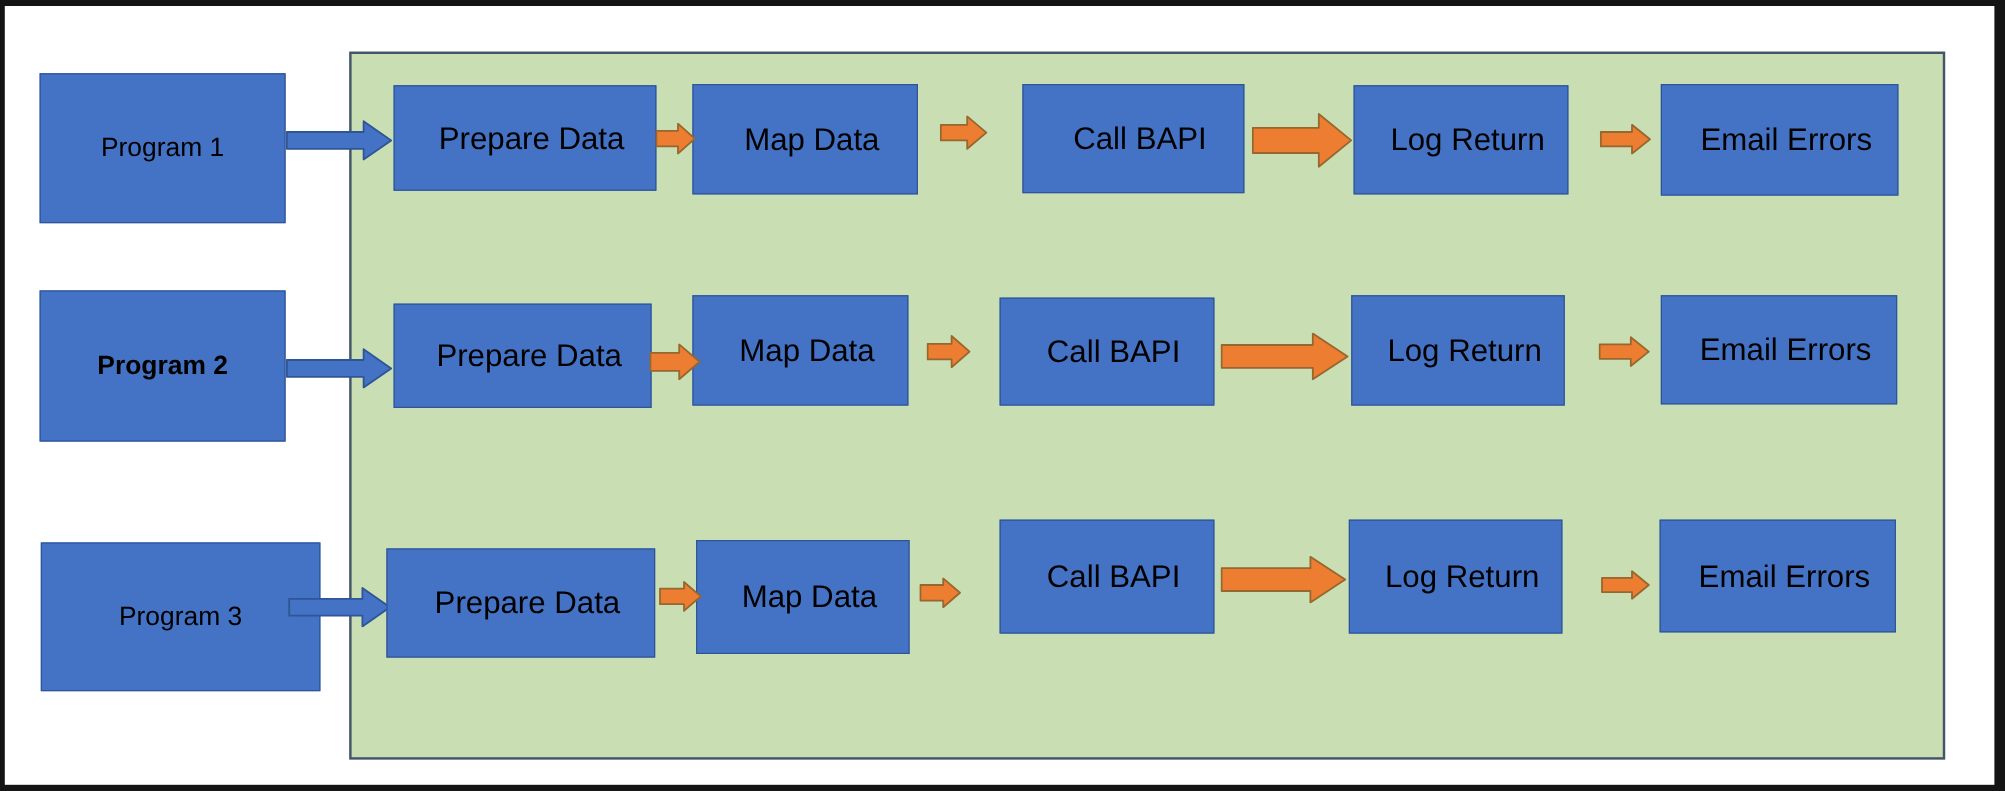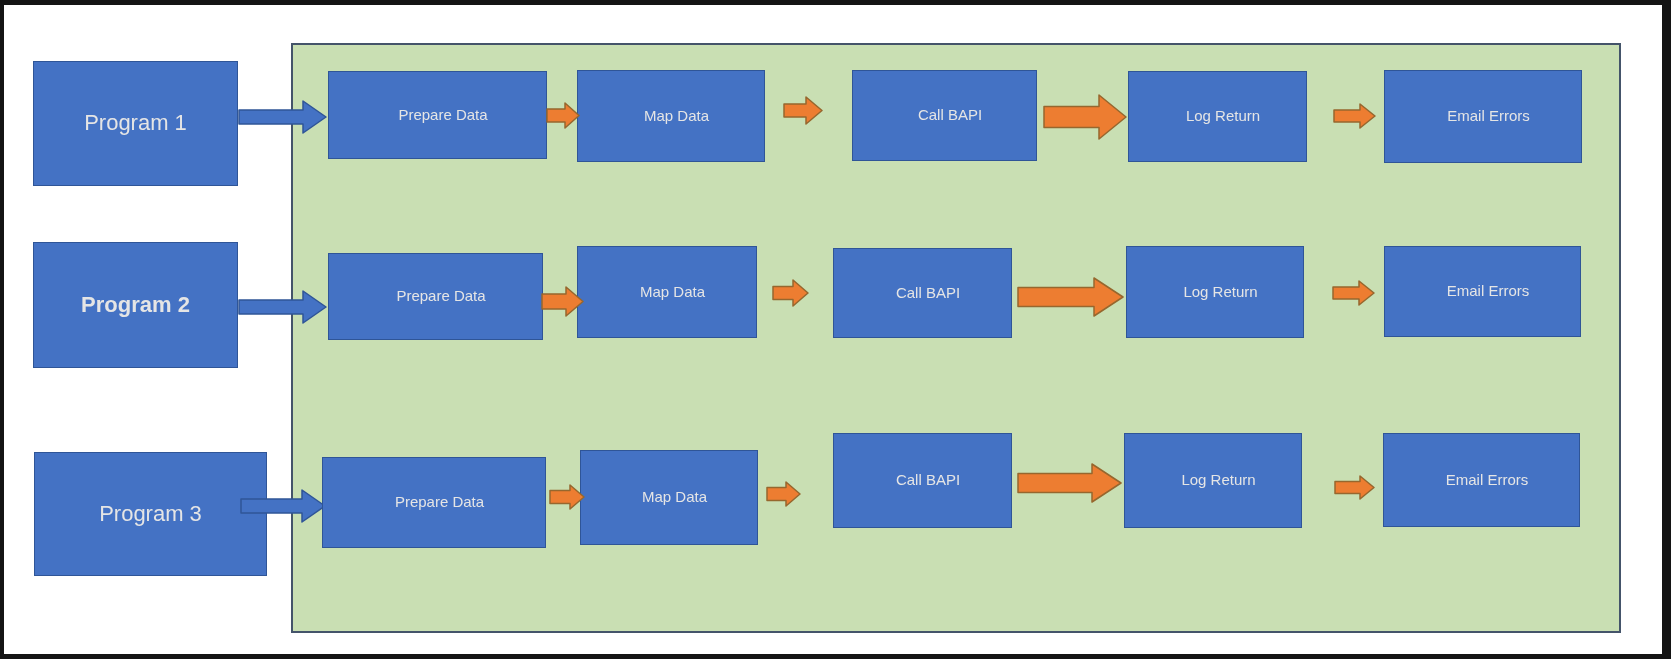--- a/index.html
+++ b/index.html
@@ -18,27 +18,27 @@
   #process-container{
     position:absolute;
     box-sizing:border-box;
     left:291px;top:43px;width:1330px;height:590px;
     border:2px solid #44546A;
   }
   .box{
     position:absolute;
     box-sizing:border-box;
     display:flex;align-items:center;justify-content:center;
-    color:#e5e5e5;
+    color:#000000;
     border:1px solid #2F5597;
     text-align:center;
     line-height:1.1;
   }
   .program-box{font-size:22px;}
-  .step-box{font-size:15px;padding-left:11px;}
+  .step-box{font-size:26px;padding-left:11px;}
   .arrow{position:absolute;line-height:0;}
   .arrow svg{display:block;}
 </style>
 </head>
 <body>
 
 <div id="stage">
   <div id="paper"></div>
   <div id="process-container" style="background: rgb(201, 223, 179); border-color: rgb(68, 84, 106);"></div>
   <div id="diagram">

